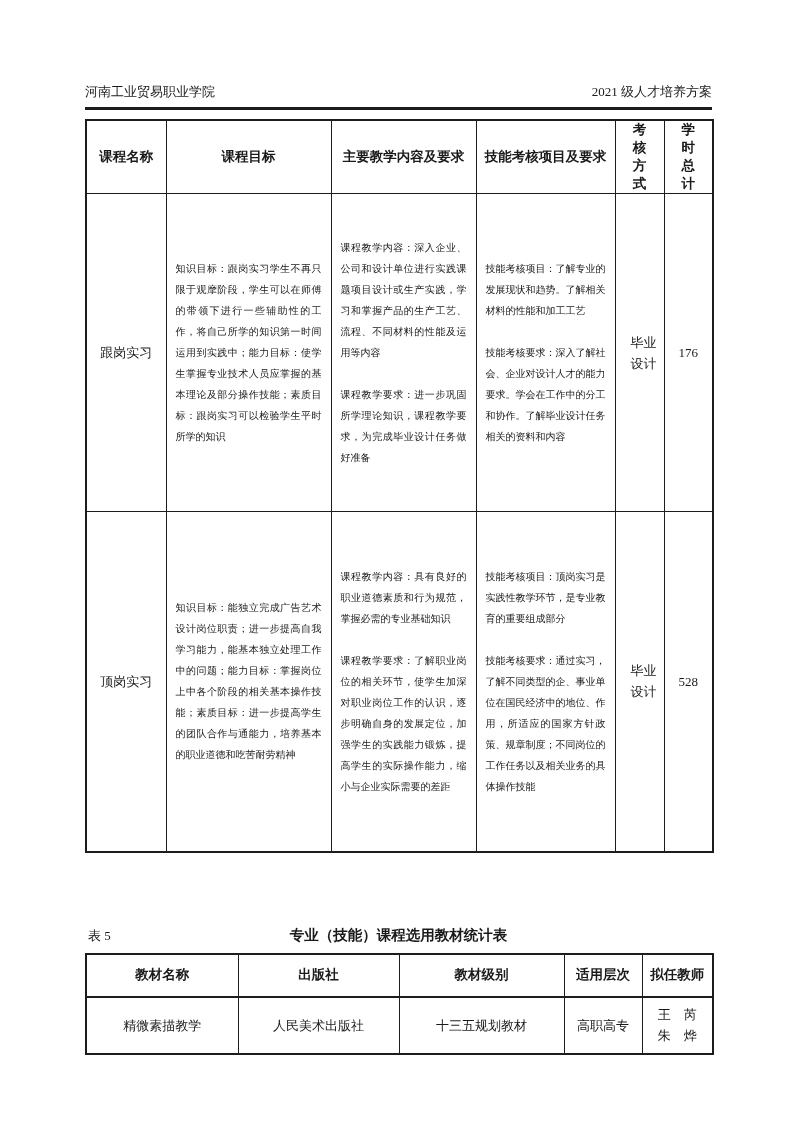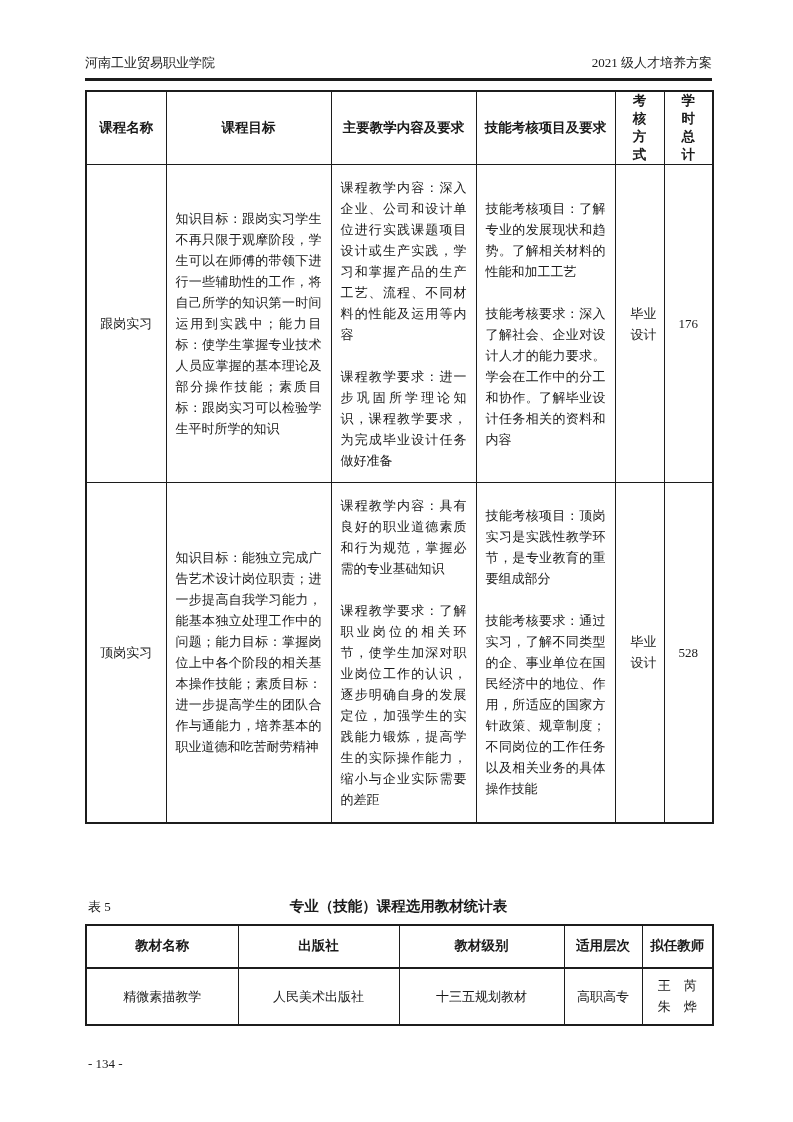--- a/index.html
+++ b/index.html
@@ -7,39 +7,39 @@
   body {
     width: 793px; height: 1122px;
     font-family: "Liberation Serif", "DejaVu Serif", serif;
     color: #1a1a1a;
     overflow: hidden;
   }
   .content { width: 627px; margin-left: 85px; }
 
   
   .page-header {
-    padding-top: 55px;
+    padding-top: 84px;
     display: flex; justify-content: space-between; align-items: flex-end;
     font-size: 13px; line-height: 16px;
   }
   .header-rule { margin-top: 7px; height: 3px; background: #1c1c1c; }
 
   
   table { border-collapse: collapse; table-layout: fixed; width: 627px; }
   table.course { margin-top: 9px; }
   table.course, table.textbook { border: 2px solid #1c1c1c; }
   th, td { border: 1px solid #1c1c1c; vertical-align: middle; }
   th {
     font-size: 13.5px; font-weight: bold; text-align: center;
     line-height: 18px; height: 40px;
   }
   th.narrow { padding: 0 16px; }
   td.center { text-align: center; font-size: 13px; line-height: 19px; margin-top: 29px; }
   td.text {
-    padding: 6px 9px; font-size: 13px; line-height: 21px;
+    padding: 6px 9px; font-size: 10px; line-height: 21px;
     text-align: justify;
   }
   td.text p { margin: 0; }
   td.text p + p { margin-top: 21px; }
   td.method-cell { text-align: right; font-size: 13px; line-height: 21px; padding: 0 7px; }
   tr.course-row-1 > td { height: 318px; }
   tr.course-row-2 > td { height: 340px; }
 
   
   .caption { margin-top: 72px; position: relative; height: 20px; text-align: center; }
@@ -150,15 +150,14 @@
         <td>精微素描教学</td>
         <td>人民美术出版社</td>
         <td>十三五规划教材</td>
         <td>高职高专</td>
         <td class="teachers">王　芮
 朱　烨</td>
       </tr>
     </tbody>
   </table>
 
-  <div class="page-footer">- 134 -</div>
 
 </div>
 
 </body></html>

